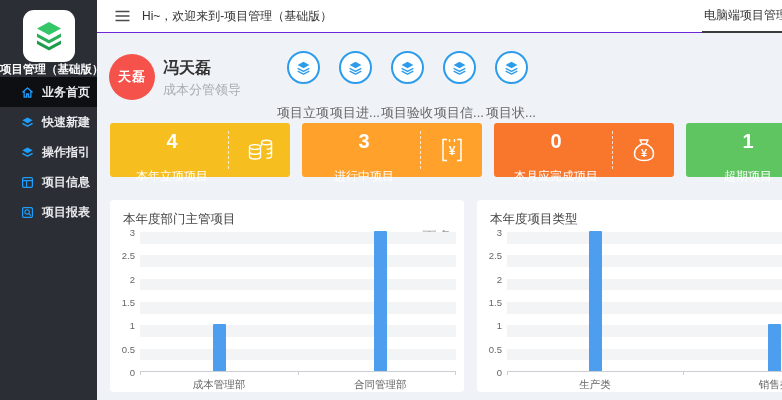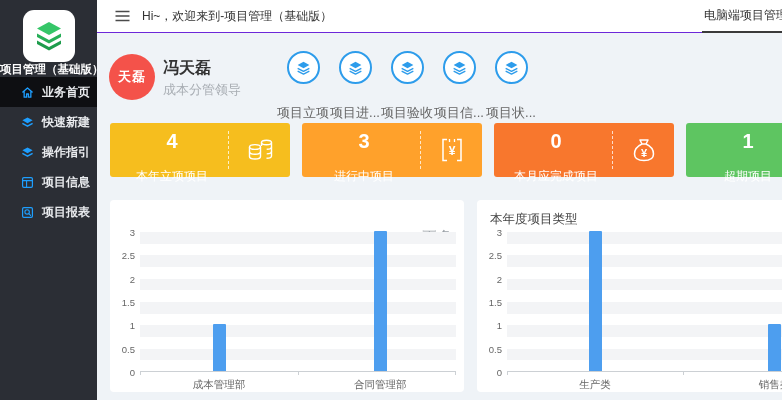--- a/index.html
+++ b/index.html
@@ -230,20 +230,21 @@
       </div>
     </div>
     <div class="stat-card" style="background: rgb(94, 197, 97);">
       <div class="sc-num">1</div>
       <div class="sc-label">超期项目</div>
 
     </div>
   </div>
 
   <div class="chart-card left">
+    <div class="cc-title">本年度部门主管项目</div>
     <div class="cc-more">更多</div>
     <div class="plot">
         <div class="ytick" style="left: -29px; top: -5px;">3</div>
         <div class="ytick" style="left: -29px; top: 18.3333px;">2.5</div>
         <div class="ytick" style="left: -29px; top: 41.6667px;">2</div>
         <div class="ytick" style="left: -29px; top: 65px;">1.5</div>
         <div class="ytick" style="left: -29px; top: 88.3333px;">1</div>
         <div class="ytick" style="left: -29px; top: 111.667px;">0.5</div>
         <div class="ytick" style="left: -29px; top: 135px;">0</div>
         <div class="bar" style="left: calc(25% - 6.5px); height: 46.6667px; background: rgb(77, 158, 239);"></div>

